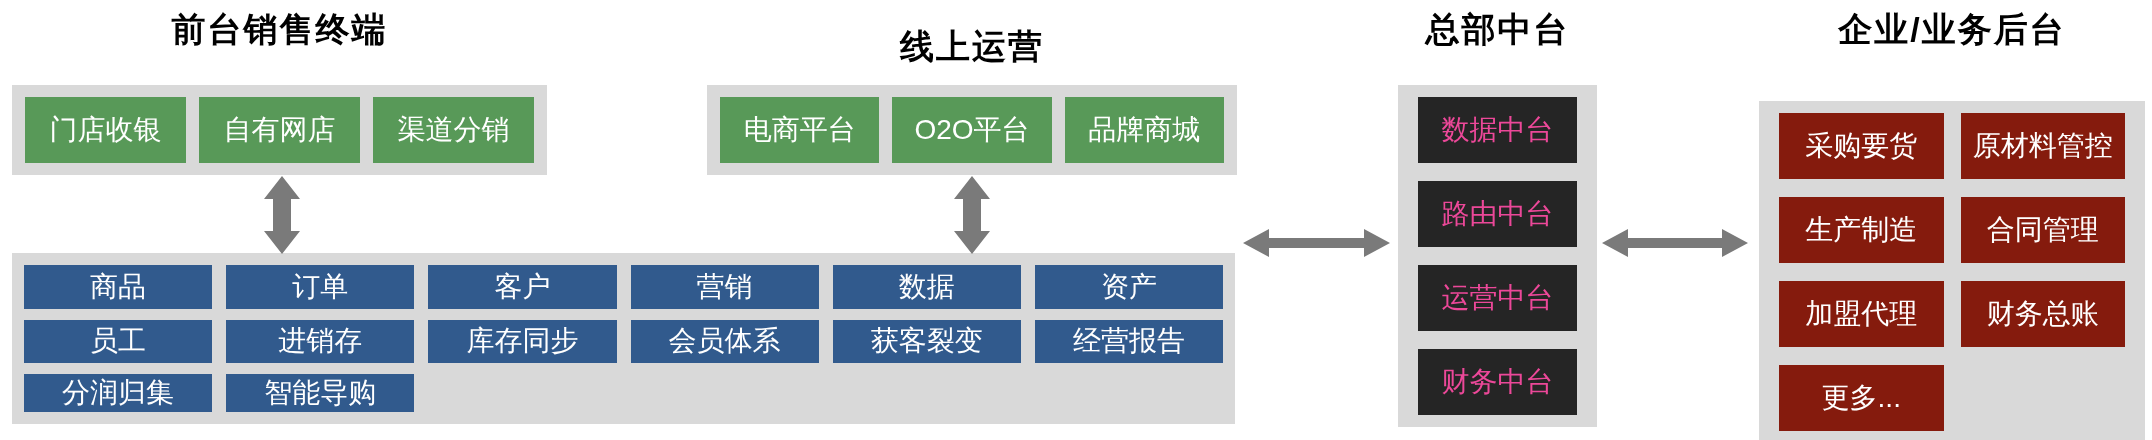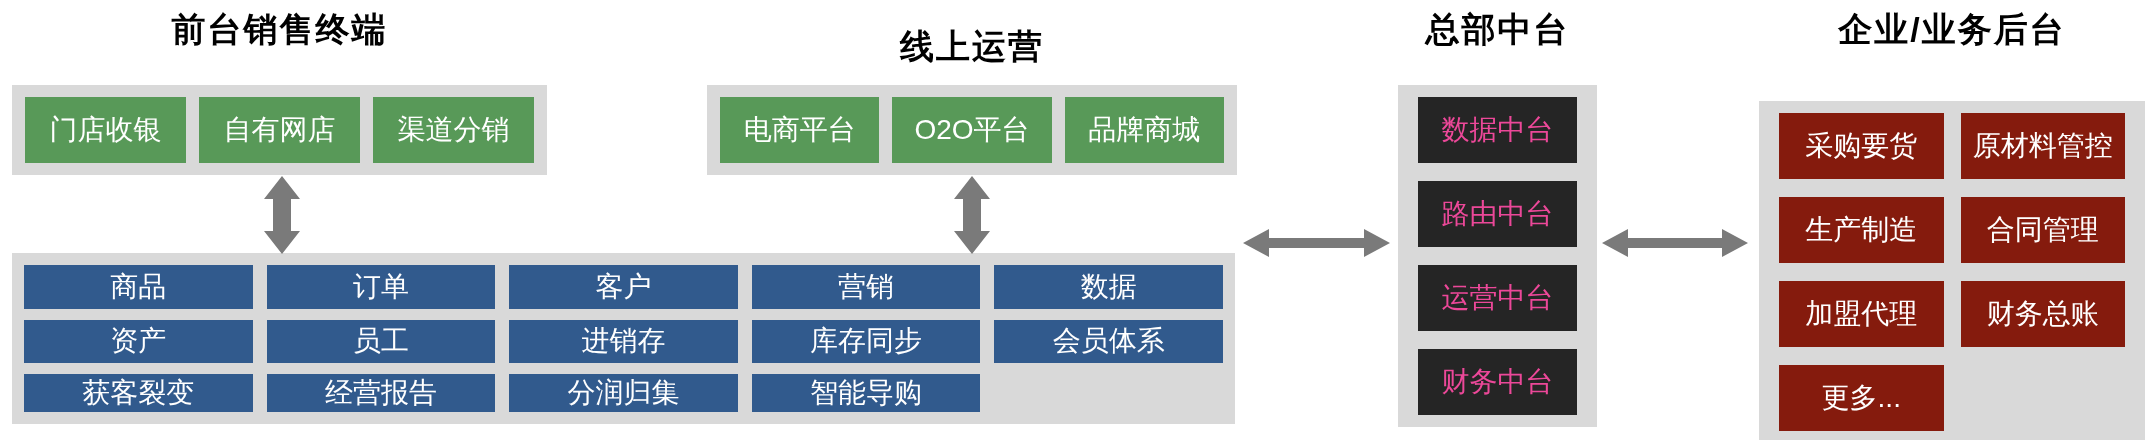--- a/index.html
+++ b/index.html
@@ -20,21 +20,21 @@
   }
   .panel {
     position: absolute;
     background: var(--c-panel, #d9d9d9);
     box-sizing: border-box;
   }
   .panel.hrow { display: flex; flex-direction: row; padding: 12px 13px; gap: 13px; }
   .panel.vcol { display: flex; flex-direction: column; padding: 12px 20px; gap: 18px; }
   .panel.grid7 {
     display: grid;
-    grid-template-columns: repeat(5, 1fr);
+    grid-template-columns: repeat(6, 1fr);
     grid-template-rows: 1fr 1fr;
     padding: 12px;
     column-gap: 14px; row-gap: 11px;
   }
   .panel.grid2 {
     display: grid;
     grid-template-columns: 1fr 1fr;
     grid-template-rows: repeat(4, 1fr);
     padding: 12px 20px;
     column-gap: 17px; row-gap: 18px; margin-top: 16px;

